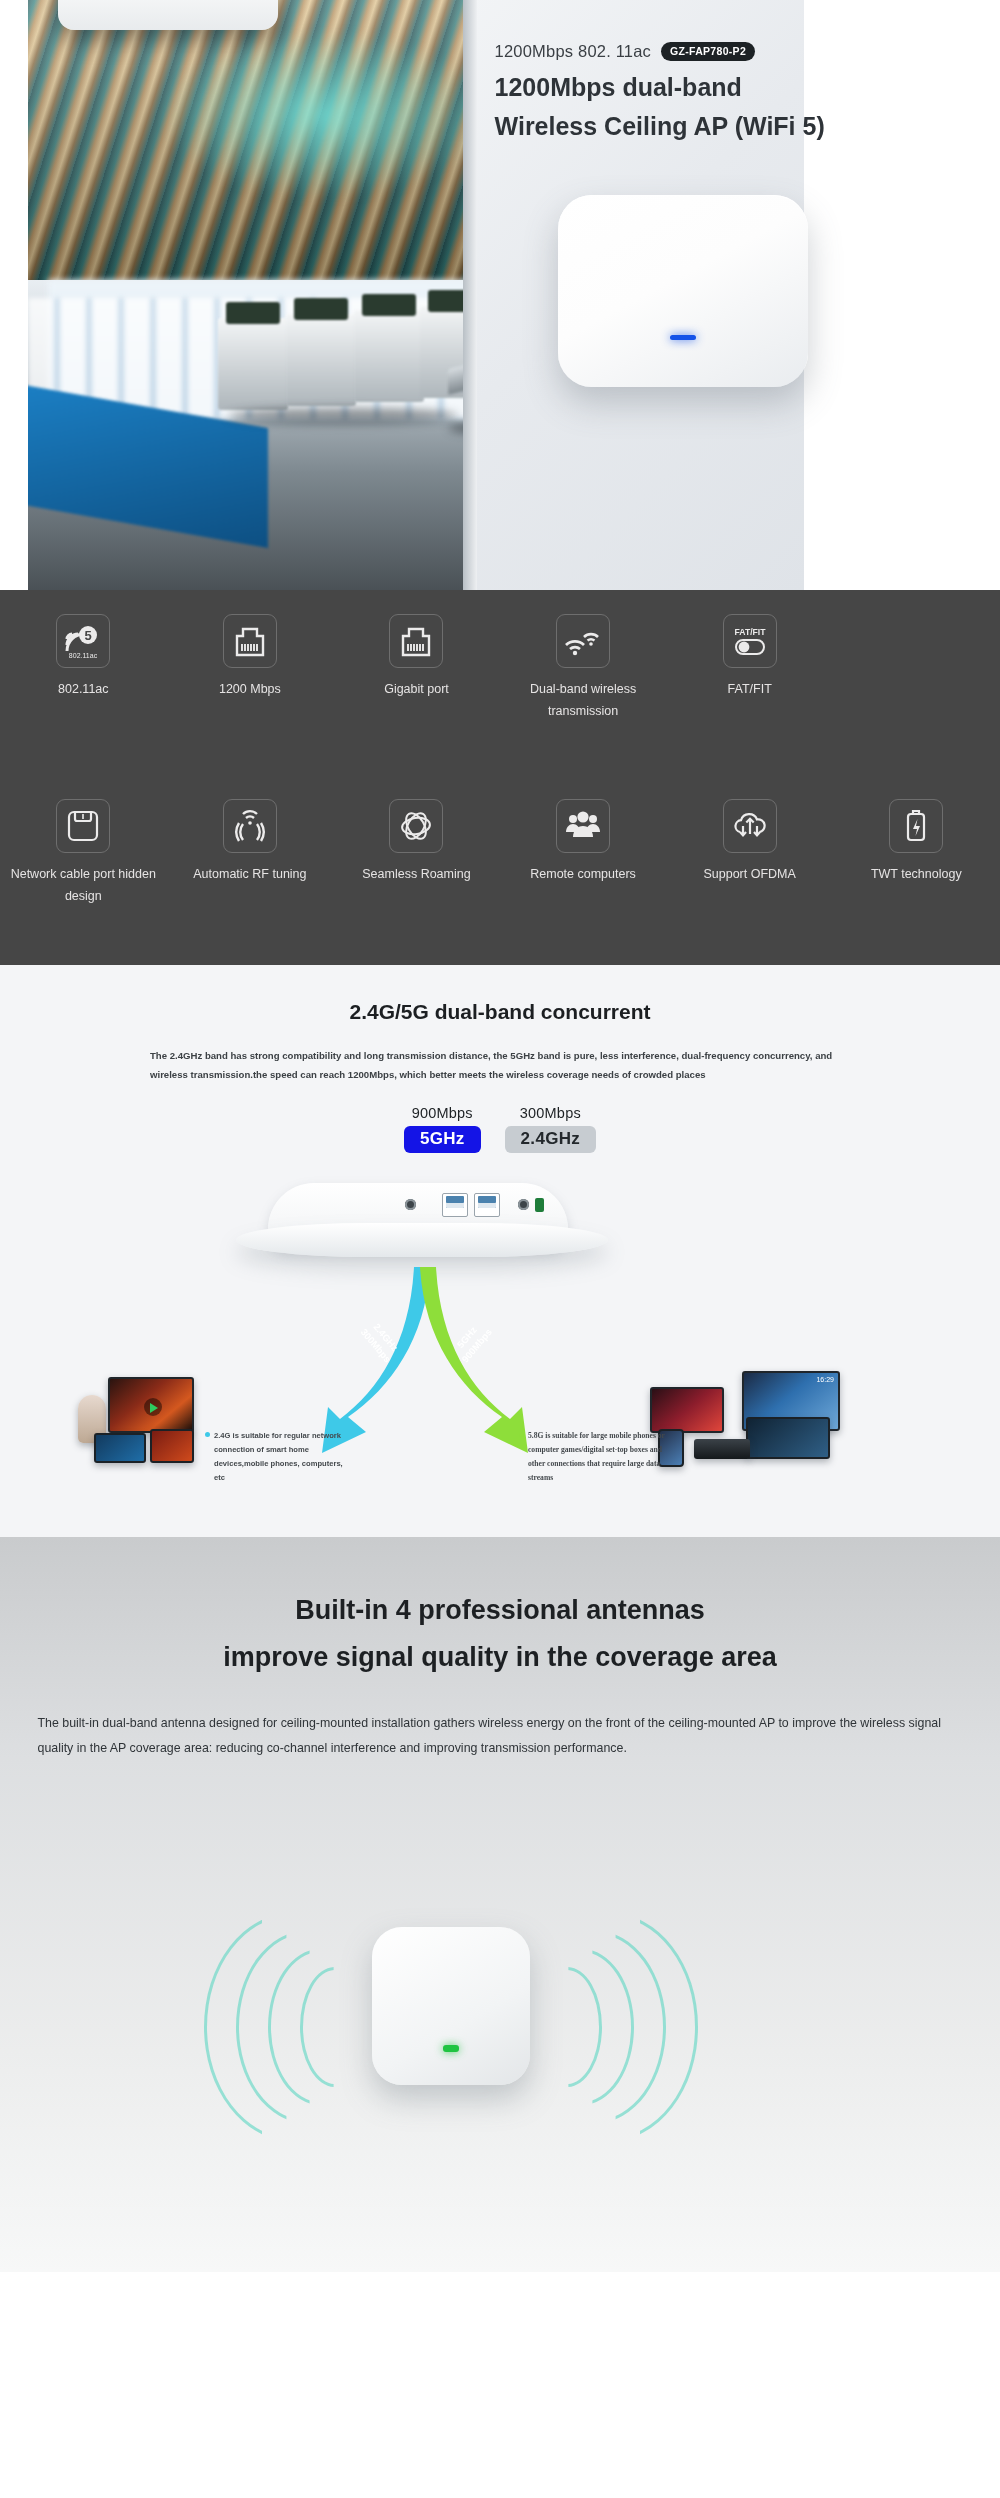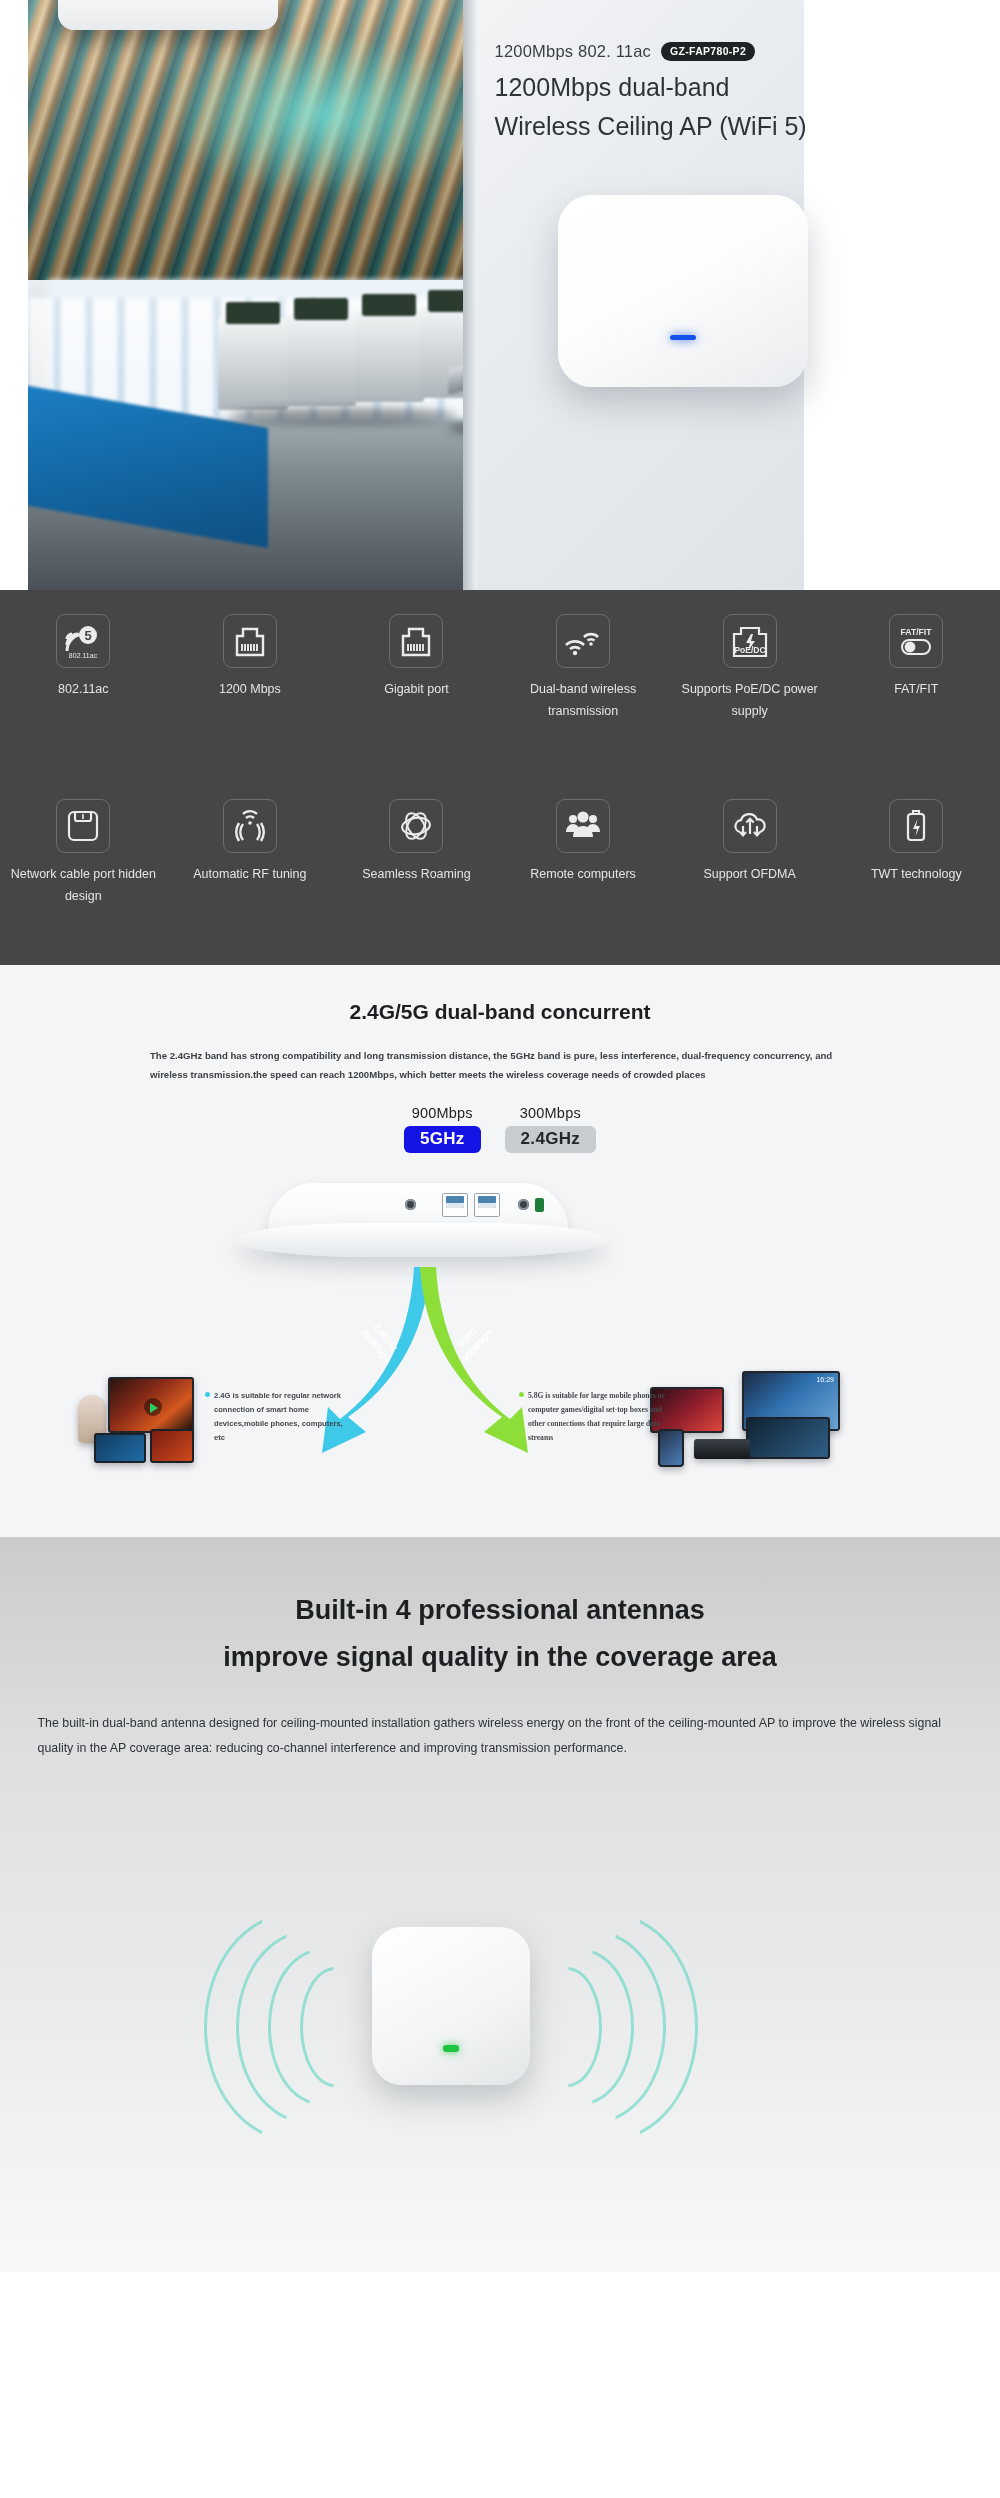--- a/index.html
+++ b/index.html
@@ -88,21 +88,21 @@
     position:absolute; left:32px; top:42px;
     display:flex; align-items:center; gap:10px;
     font-size:16.5px; color:#3a3f44; letter-spacing:.2px; white-space:nowrap;
   }
   .sku-pill{
     background:#1d2225; color:#ffffff; font-size:10.5px; font-weight:bold;
     padding:3px 9px 4px; border-radius:11px; letter-spacing:.3px;
   }
   .hero-title{
     position:absolute; left:32px; top:68px; width:400px;
-    font-size:25px; line-height:1.55; color:#2e3338; font-weight:400;
+    font-size:25px; line-height:1.55; color:#2e3338; font-weight:700;
   }
   .ap-device{
     position:absolute; left:95px; top:195px; width:250px; height:192px;
     background:linear-gradient(152deg,#ffffff 0%,#fdfdfd 45%,#e9ecef 100%);
     border-radius:34px;
     box-shadow:0 16px 34px rgba(90,100,110,.30), inset 0 1px 0 #fff;
   }
   .ap-led{
     position:absolute; left:50%; top:140px; transform:translateX(-50%);
     width:26px; height:5px; border-radius:3px; background:#1452e8;
@@ -180,21 +180,21 @@
 
   .arrow{ position:absolute; width:120px; height:190px; }
   .arrow svg{ width:100%; height:100%; overflow:visible; }
   .arrow-txt{
     position:absolute; font-size:9.5px; font-weight:bold; color:#ffffff;
     line-height:1.35; white-space:nowrap; text-align:center;
   }
 
   .cap{
     position:absolute; font-size:7.6px; line-height:1.85; color:#44494d;
-    width:140px; font-weight:bold;
+    width:140px; font-weight:bold;margin-top:40px;
   }
   .cap .dot{
     position:absolute; left:-9px; top:3px; width:5px; height:5px; border-radius:50%;
   }
 
   
   .cluster{ position:absolute; }
   .scr{ position:absolute; border-radius:3px; box-shadow:0 3px 7px rgba(40,50,60,.35); overflow:hidden; }
 
   
@@ -314,30 +314,20 @@
           <path d="M6 23 A8 8 0 0 1 16 23" stroke-width="2.8"></path>
           <circle cx="11" cy="27" r="2.2" fill="#ecebeb" stroke="none"></circle>
           <path d="M20 11 A10 10 0 0 1 34 11" stroke-width="2.6"></path>
           <path d="M23.5 14.5 A6 6 0 0 1 30.5 14.5" stroke-width="2.6"></path>
           <circle cx="27" cy="18" r="1.8" fill="#ecebeb" stroke="none"></circle>
         </svg>
       </div>
       <div class="flabel">Dual-band wireless transmission</div>
     </div>
 
-    <div class="fcell">
-      <div class="ficon">
-        <svg width="38" height="34" viewBox="0 0 38 34" fill="none" stroke="#ecebeb" stroke-width="2.2">
-          <path d="M3 32 V10 H10 V4 H28 V10 H35 V32 Z"></path>
-          <path d="M20 10 L15 19 H19 L17 27 L24 17 H20 L22 10 Z" fill="#ecebeb" stroke="none"></path>
-          <text x="19" y="29" font-size="8.5" font-weight="bold" fill="#ecebeb" text-anchor="middle" stroke="none" font-family="Liberation Sans, sans-serif">PoE/DC</text>
-        </svg>
-      </div>
-      <div class="flabel">Supports PoE/DC power supply</div>
-    </div>
 
     <div class="fcell">
       <div class="ficon">
         <svg width="40" height="34" viewBox="0 0 40 34" fill="none">
           <text x="20" y="11" font-size="8.6" font-weight="bold" fill="#ecebeb" text-anchor="middle" font-family="Liberation Sans, sans-serif">FAT/FIT</text>
           <rect x="6" y="16" width="28" height="14" rx="7" fill="none" stroke="#ecebeb" stroke-width="2"></rect>
           <circle cx="14" cy="23" r="5.4" fill="#ecebeb"></circle>
         </svg>
       </div>
       <div class="flabel">FAT/FIT</div>

